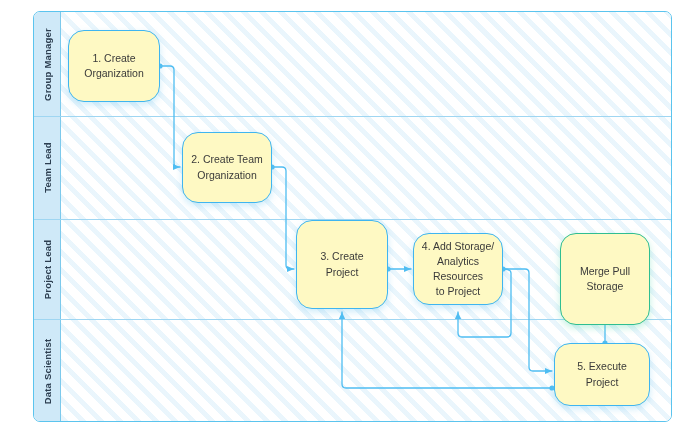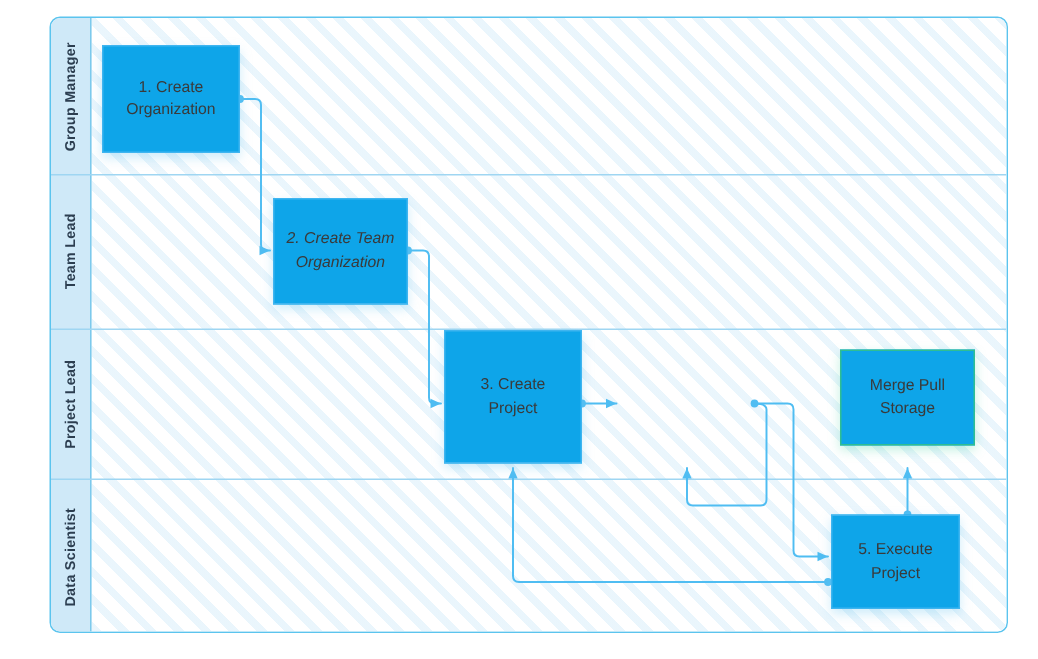--- a/index.html
+++ b/index.html
@@ -41,21 +41,21 @@
     color:#2C3E50;font-size:9.5px;font-weight:bold;letter-spacing:.2px;
     white-space:nowrap;
   }
   .lane-label span{
     transform:rotate(-90deg);display:block;
   }
 
   
   .node{
     position:absolute;box-sizing:border-box;
-    background:#0ea5e9;border:1.6px solid #3FB5F0;border-radius:0;
+    background:#fef9c3;border:1.6px solid #3FB5F0;border-radius:16px;
     display:flex;align-items:center;justify-content:center;
     text-align:center;color:#3A3A3A;font-size:10.5px;line-height:1.45;
     padding:3px 5px;
     box-shadow:0 3px 7px rgba(110,200,240,0.34);
     z-index:6;
   }
   .node.green{
     border-color:#2FBE92;
     box-shadow:0 3px 7px rgba(90,215,175,0.36);
   }
@@ -121,41 +121,49 @@
     </g>
   </svg>
 
   <div class="node" style="left:68px;top:30px;width:92px;height:72px;">
     <div>
       <span class="txt">1. Create</span>
       <span class="txt">Organization</span>
     </div>
   </div>
 
-  <div class="node" style="left:182px;top:132px;width:90px;height:71px;font-style:italic;">
+  <div class="node" style="left:182px;top:132px;width:90px;height:71px;">
     <div>
       <span class="txt">2. Create Team</span>
       <span class="txt">Organization</span>
     </div>
   </div>
 
   <div class="node" style="left:296px;top:220px;width:92px;height:89px;">
     <div>
       <span class="txt">3. Create</span>
       <span class="txt">Project</span>
     </div>
   </div>
 
+  <div class="node" style="left:413px;top:233px;width:90px;height:72px;">
+    <div>
+      <span class="txt">4. Add Storage/</span>
+      <span class="txt">Analytics</span>
+      <span class="txt">Resources</span>
+      <span class="txt">to Project</span>
+    </div>
+  </div>
 
-  <div class="node green" style="left:560px;top:233px;width:90px;height:64px;">
+  <div class="node green" style="left:560px;top:233px;width:90px;height:92px;">
     <div>
       <span class="txt">Merge Pull</span>
       <span class="txt">Storage</span>
     </div>
   </div>
 
-  <div class="node" style="left:554px;top:343px;width:86px;height:63px;">
+  <div class="node" style="left:554px;top:343px;width:96px;height:63px;">
     <div>
       <span class="txt">5. Execute</span>
       <span class="txt">Project</span>
     </div>
   </div>
 </div>
 
 </body></html>

